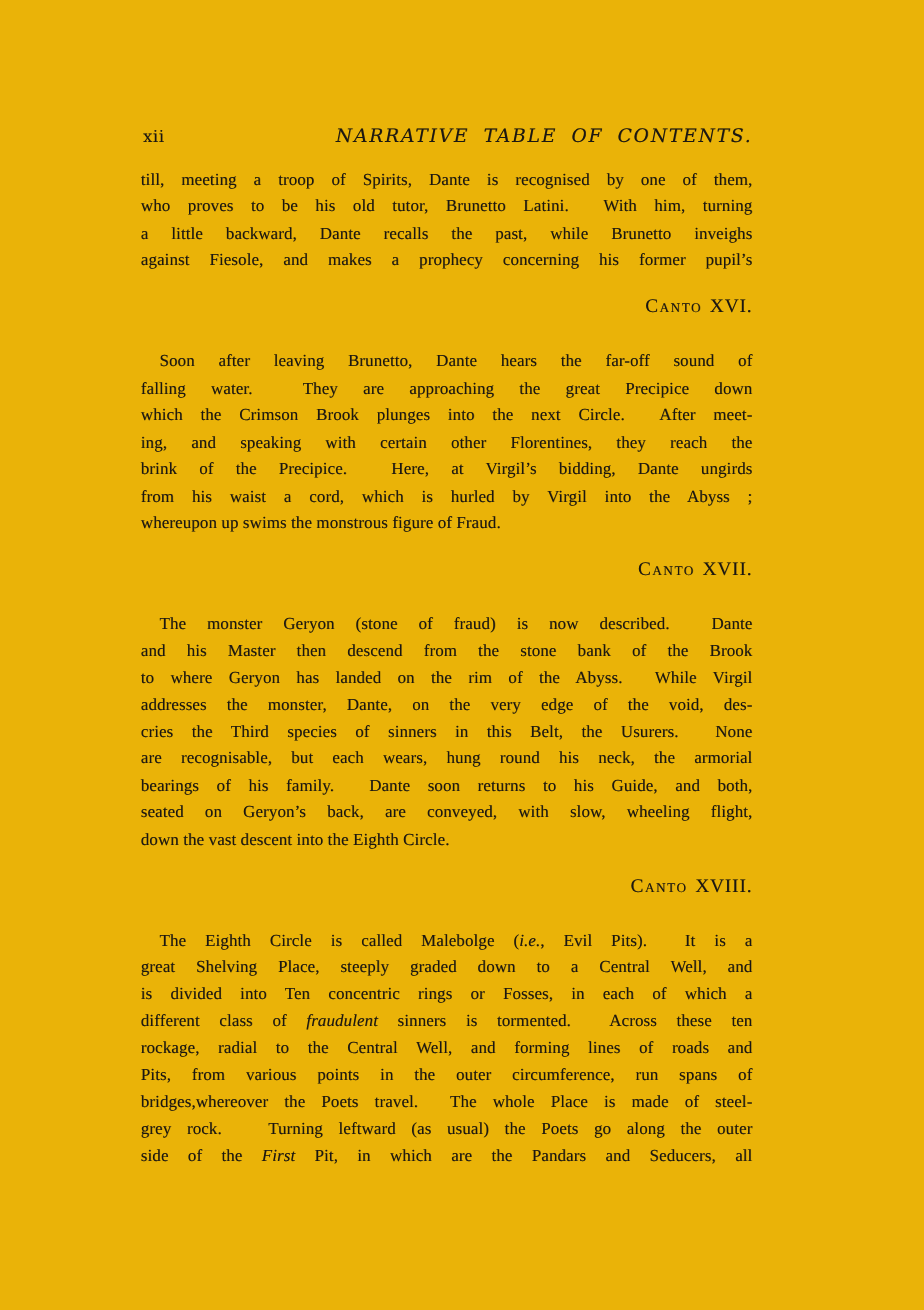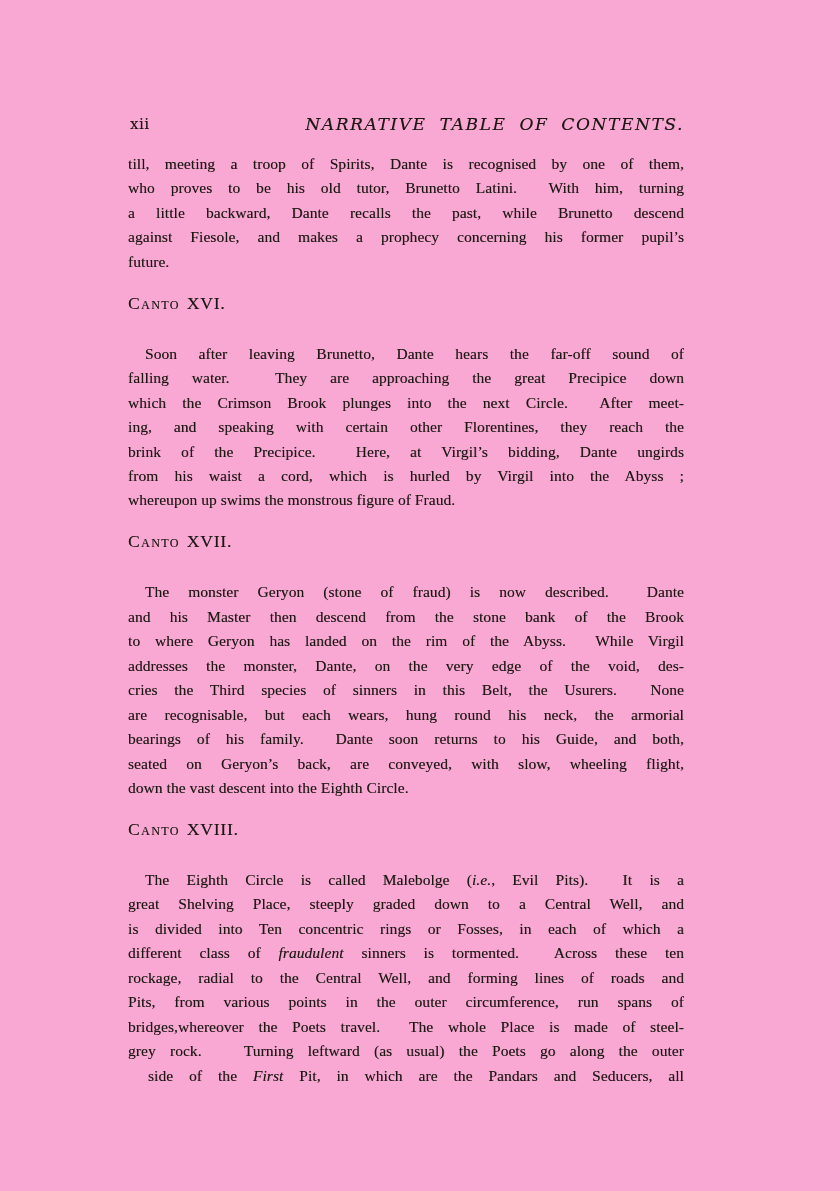--- a/index.html
+++ b/index.html
@@ -2,21 +2,21 @@
 <html><head>
 <meta charset="utf-8">
 <style>
   html, body { margin: 0; padding: 0; }
   body { width: 840px; height: 1191px; background: #ffffff; }
 
   .page {
     position: relative;
     width: 840px;
     height: 1191px;
-    background: #f9a8d4;
+    background: #eab308;
     overflow: hidden;
     color: #1b1712;
     font-family: "DejaVu Serif", serif;
     text-shadow: 0.35px 0 0 rgba(27,23,18,0.45);
   }
 
   
   .pg-header {
     position: absolute;
     top: 111px;
@@ -57,25 +57,25 @@
   .tline {
     white-space: pre-wrap;
     text-align: justify;
     text-align-last: justify;
     text-justify: inter-word;
     line-height: 24.45px;
     letter-spacing: 0.1px;
   }
   .tline.last { text-align-last: left; }
   
-  .para.cont .tline.last { text-align-last: justify; margin-left: 20px; }
+  .para.cont .tline.last { text-align-last: justify; }
   .para.indent .tline.first { padding-left: 17px; margin-top: 26px; }
 
   .canto {
-    text-align: left;
+    text-align: right;
     font-weight: normal;
     font-size: 17.5px;
     letter-spacing: 0.8px;
     line-height: 25px;
     margin: 16.5px 0 8px 0;
   }
   .canto .sc {
     font-variant: small-caps;
     letter-spacing: 1.4px;
     margin-right: 7px;
@@ -89,23 +89,22 @@
   <div class="pg-header">
     <span class="folio">xii</span>
     <div class="running">NARRATIVE TABLE OF CONTENTS.</div>
   </div>
 
   <div class="bodycol">
 
     <div class="para">
         <div class="tline first">till, meeting a troop of Spirits, Dante is recognised by one of them,</div>
         <div class="tline">who proves to be his old tutor, Brunetto Latini.  With him, turning</div>
-        <div class="tline">a little backward, Dante recalls the past, while Brunetto descend</div>
+        <div class="tline">a little backward, Dante recalls the past, while Brunetto inveighs</div>
         <div class="tline">against Fiesole, and makes a prophecy concerning his former pupil’s</div>
-        <div class="tline last">future.</div>
       </div>
 
     <h2 class="canto"><span class="sc">Canto</span><span>XVI.</span></h2>
     <div class="para indent">
         <div class="tline first">Soon after leaving Brunetto, Dante hears the far-off sound of</div>
         <div class="tline">falling water.  They are approaching the great Precipice down</div>
         <div class="tline">which the Crimson Brook plunges into the next Circle.  After meet-</div>
         <div class="tline">ing, and speaking with certain other Florentines, they reach the</div>
         <div class="tline">brink of the Precipice.  Here, at Virgil’s bidding, Dante ungirds</div>
         <div class="tline">from his waist a cord, which is hurled by Virgil into the Abyss ;</div>

